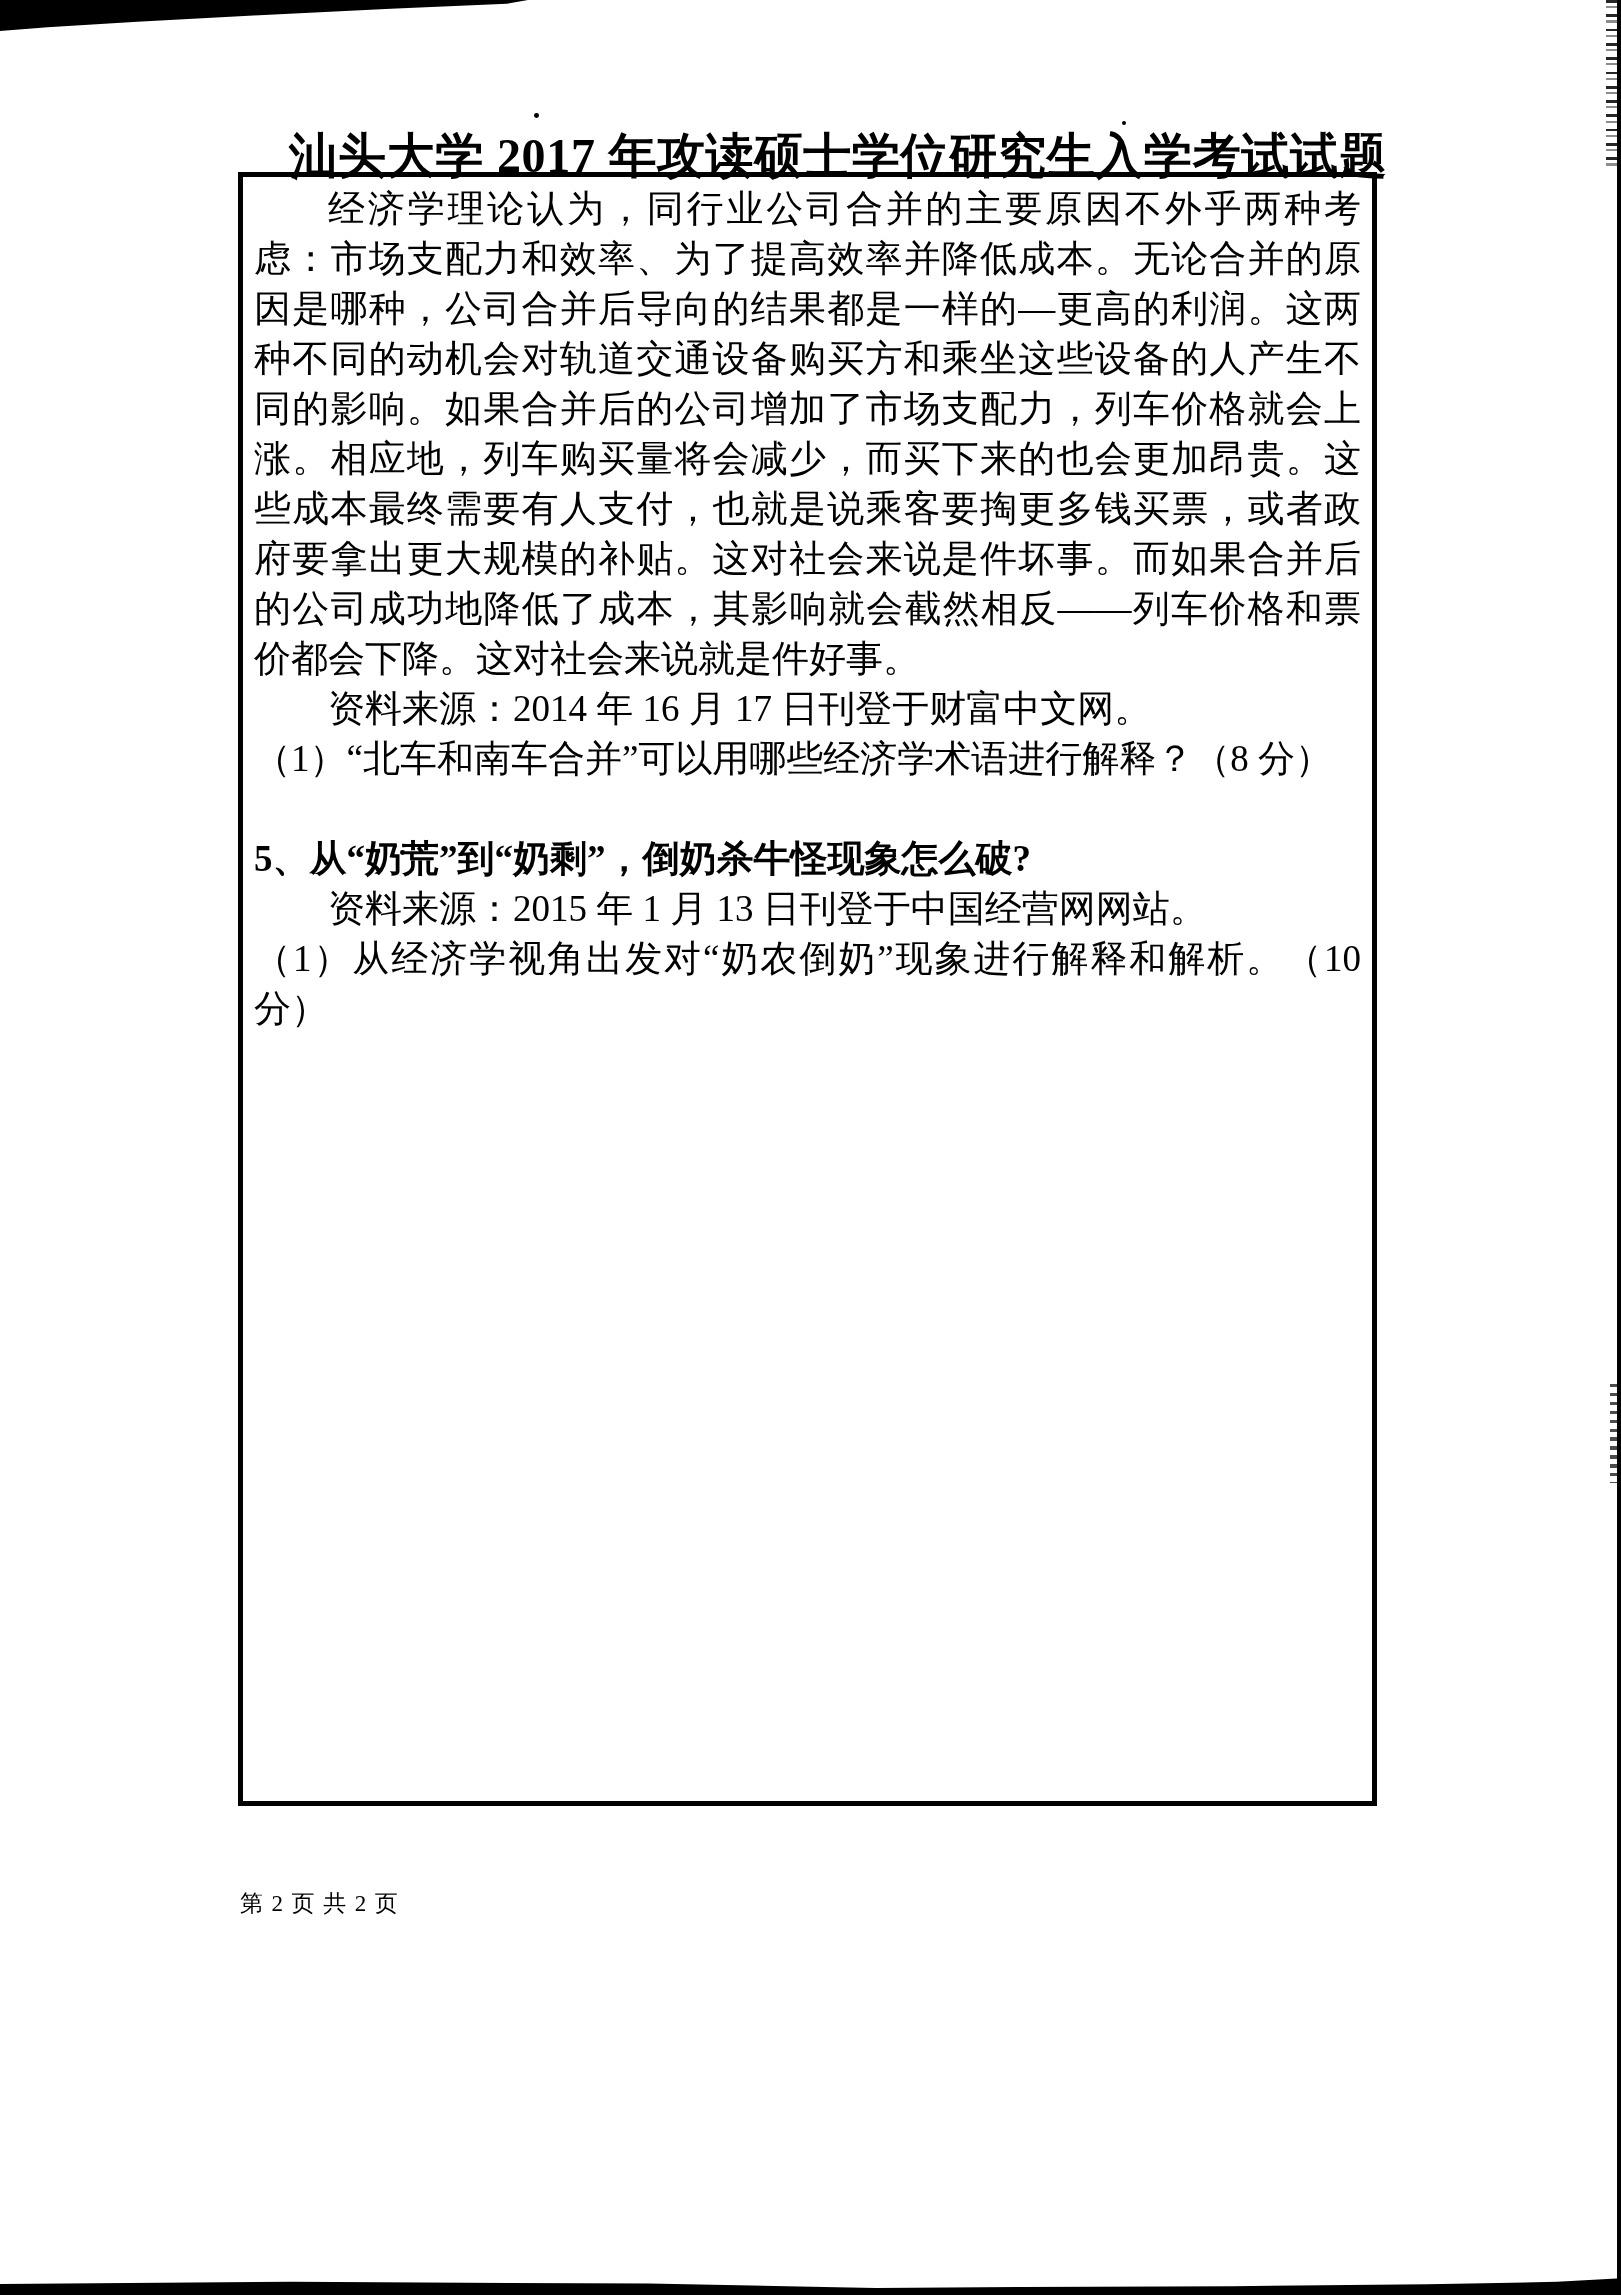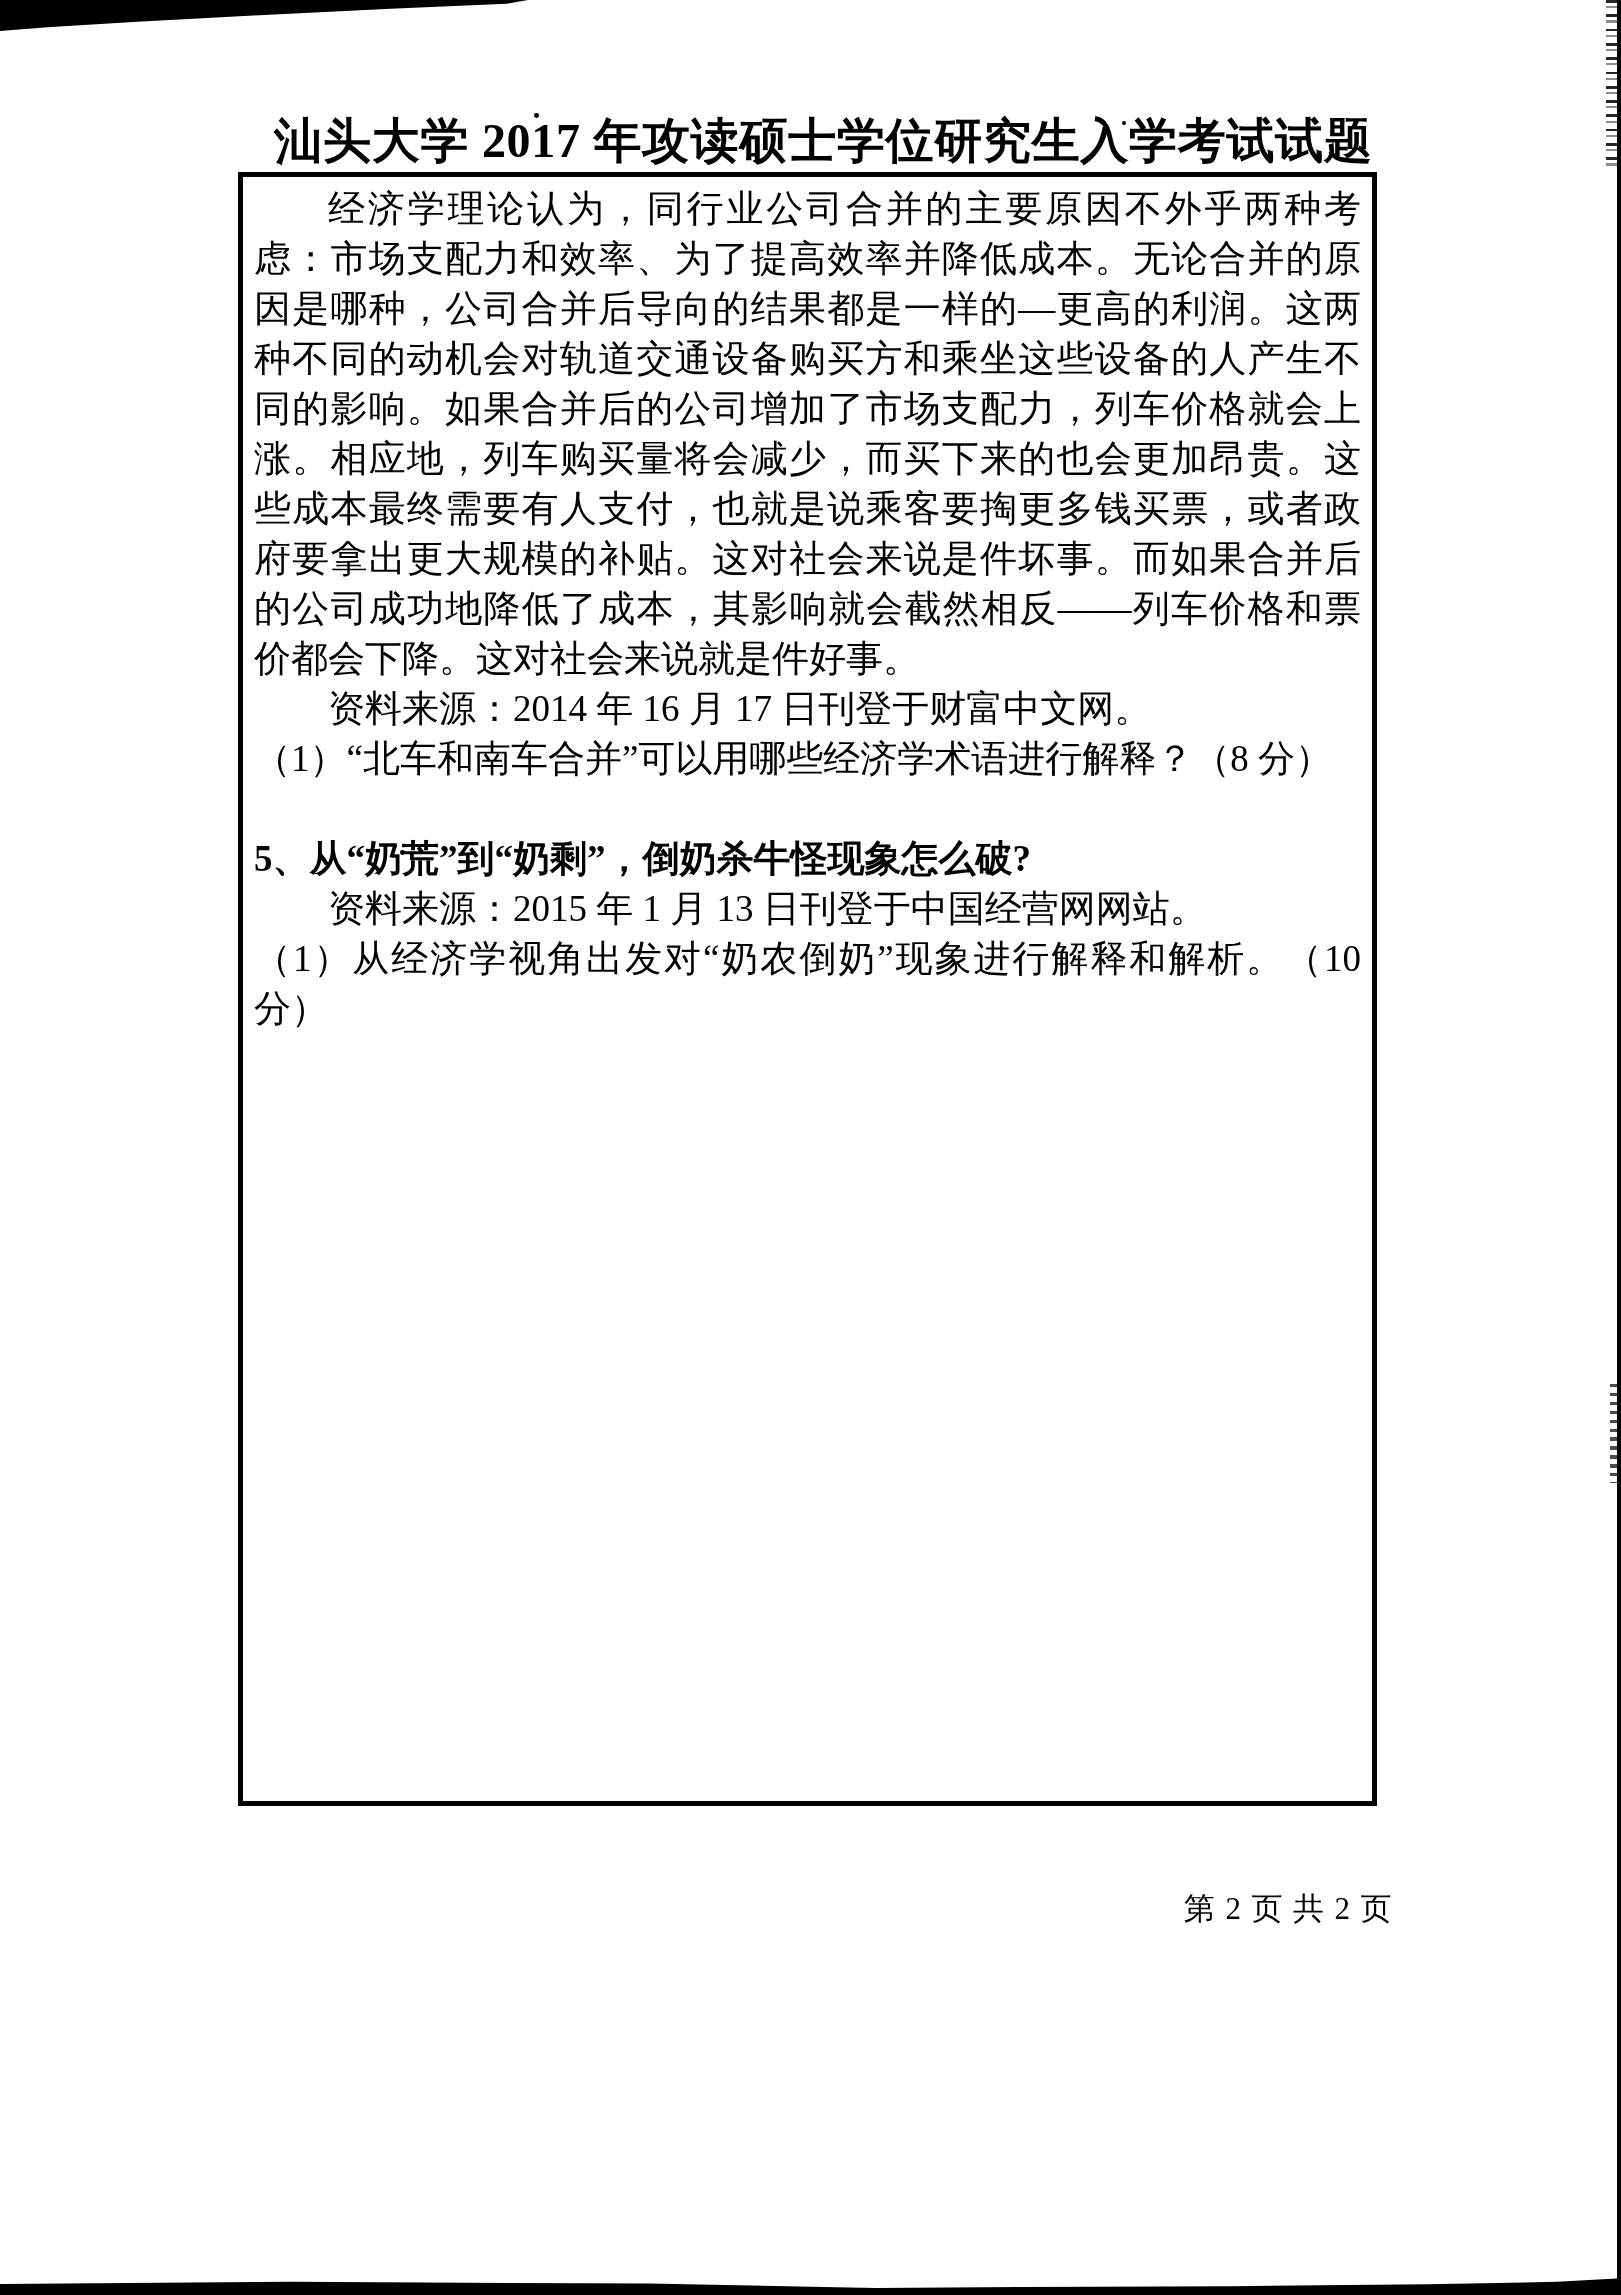--- a/index.html
+++ b/index.html
@@ -63,21 +63,21 @@
   .speck { position: absolute; background: #000; border-radius: 50%; }
   .speck-1 { left: 534px;  top: 113px;  width: 4.8px; height: 4.8px; }
   .speck-2 { left: 1122px; top: 121px;  width: 4.1px; height: 4.1px; }
   .speck-3 { left: 400px;  top: 850px; width: 4.8px; height: 4.8px; }
 
   
   .title {
     position: absolute;
     left: 254px; top: 109px;
     width: 1139px;
-    margin: 0;
+    margin: 15px;
     text-align: center;
     font-size: 48px;
     font-weight: 700;
     letter-spacing: 0.7px;
     white-space: nowrap;
   }
   .content-box {
     position: absolute;
     left: 238px; top: 172px;
     width: 1139px; height: 1634px;
@@ -97,24 +97,24 @@
   .q-heading {
     margin: 0;
     font-size: 37px;
     line-height: 50px;
     font-weight: 700;
   }
   .bold { font-weight: 400; }
   .spacer { height: 50px; }
   .footer {
     position: absolute;
-    left: 254px; top: 1888px;
+    left: 240px; top: 1888px;
     width: 1139px;
-    text-align: right;
-    font-size: 31px;
+    text-align: left;
+    font-size: 23px;
     letter-spacing: 1.4px;
   }
 </style>
 </head>
 <body>
 
 <div class="page">
 
   <div class="art-top-blob"></div>
   <div class="art-right-line"></div>

